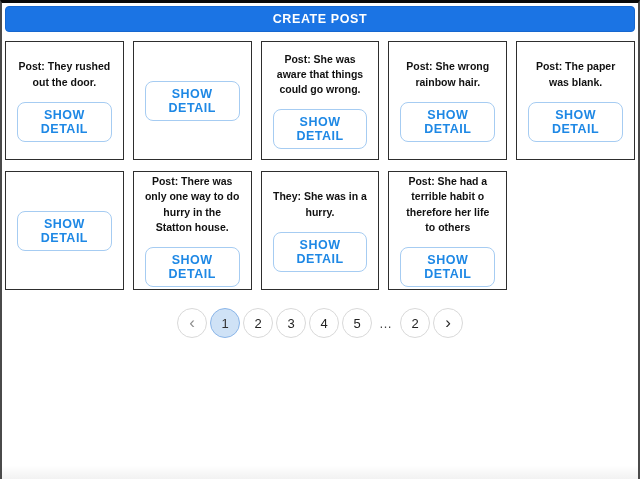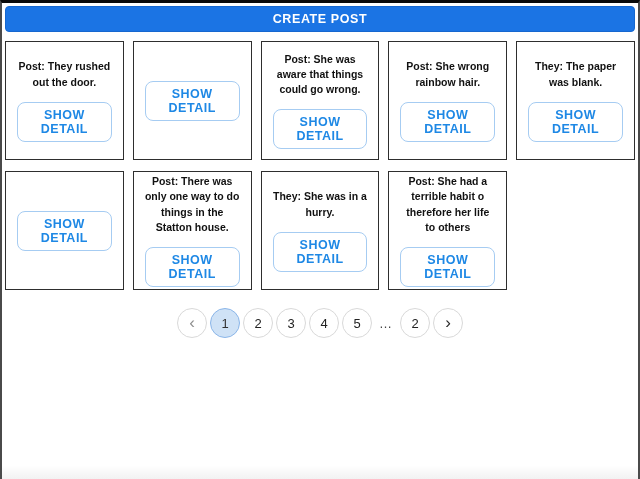--- a/index.html
+++ b/index.html
@@ -136,30 +136,30 @@
       <div class="post-text">Post: She was aware that things could go wrong.</div>
       <button class="detail-btn">SHOW DETAIL</button>
     </div>
 
     <div class="card">
       <div class="post-text">Post: She wrong rainbow hair.</div>
       <button class="detail-btn">SHOW DETAIL</button>
     </div>
 
     <div class="card">
-      <div class="post-text">They: The paper was blank.</div>
+      <div class="post-text">Post: The paper was blank.</div>
       <button class="detail-btn">SHOW DETAIL</button>
     </div>
 
     <div class="card">
       <button class="detail-btn">SHOW DETAIL</button>
     </div>
 
     <div class="card">
-      <div class="post-text">Post: There was only one way to do things in the Statton house.</div>
+      <div class="post-text">Post: There was only one way to do hurry in the Statton house.</div>
       <button class="detail-btn">SHOW DETAIL</button>
     </div>
 
     <div class="card">
       <div class="post-text">They: She was in a hurry.</div>
       <button class="detail-btn">SHOW DETAIL</button>
     </div>
 
     <div class="card">
       <div class="post-text">Post: She had a terrible habit o therefore her life to others</div>

